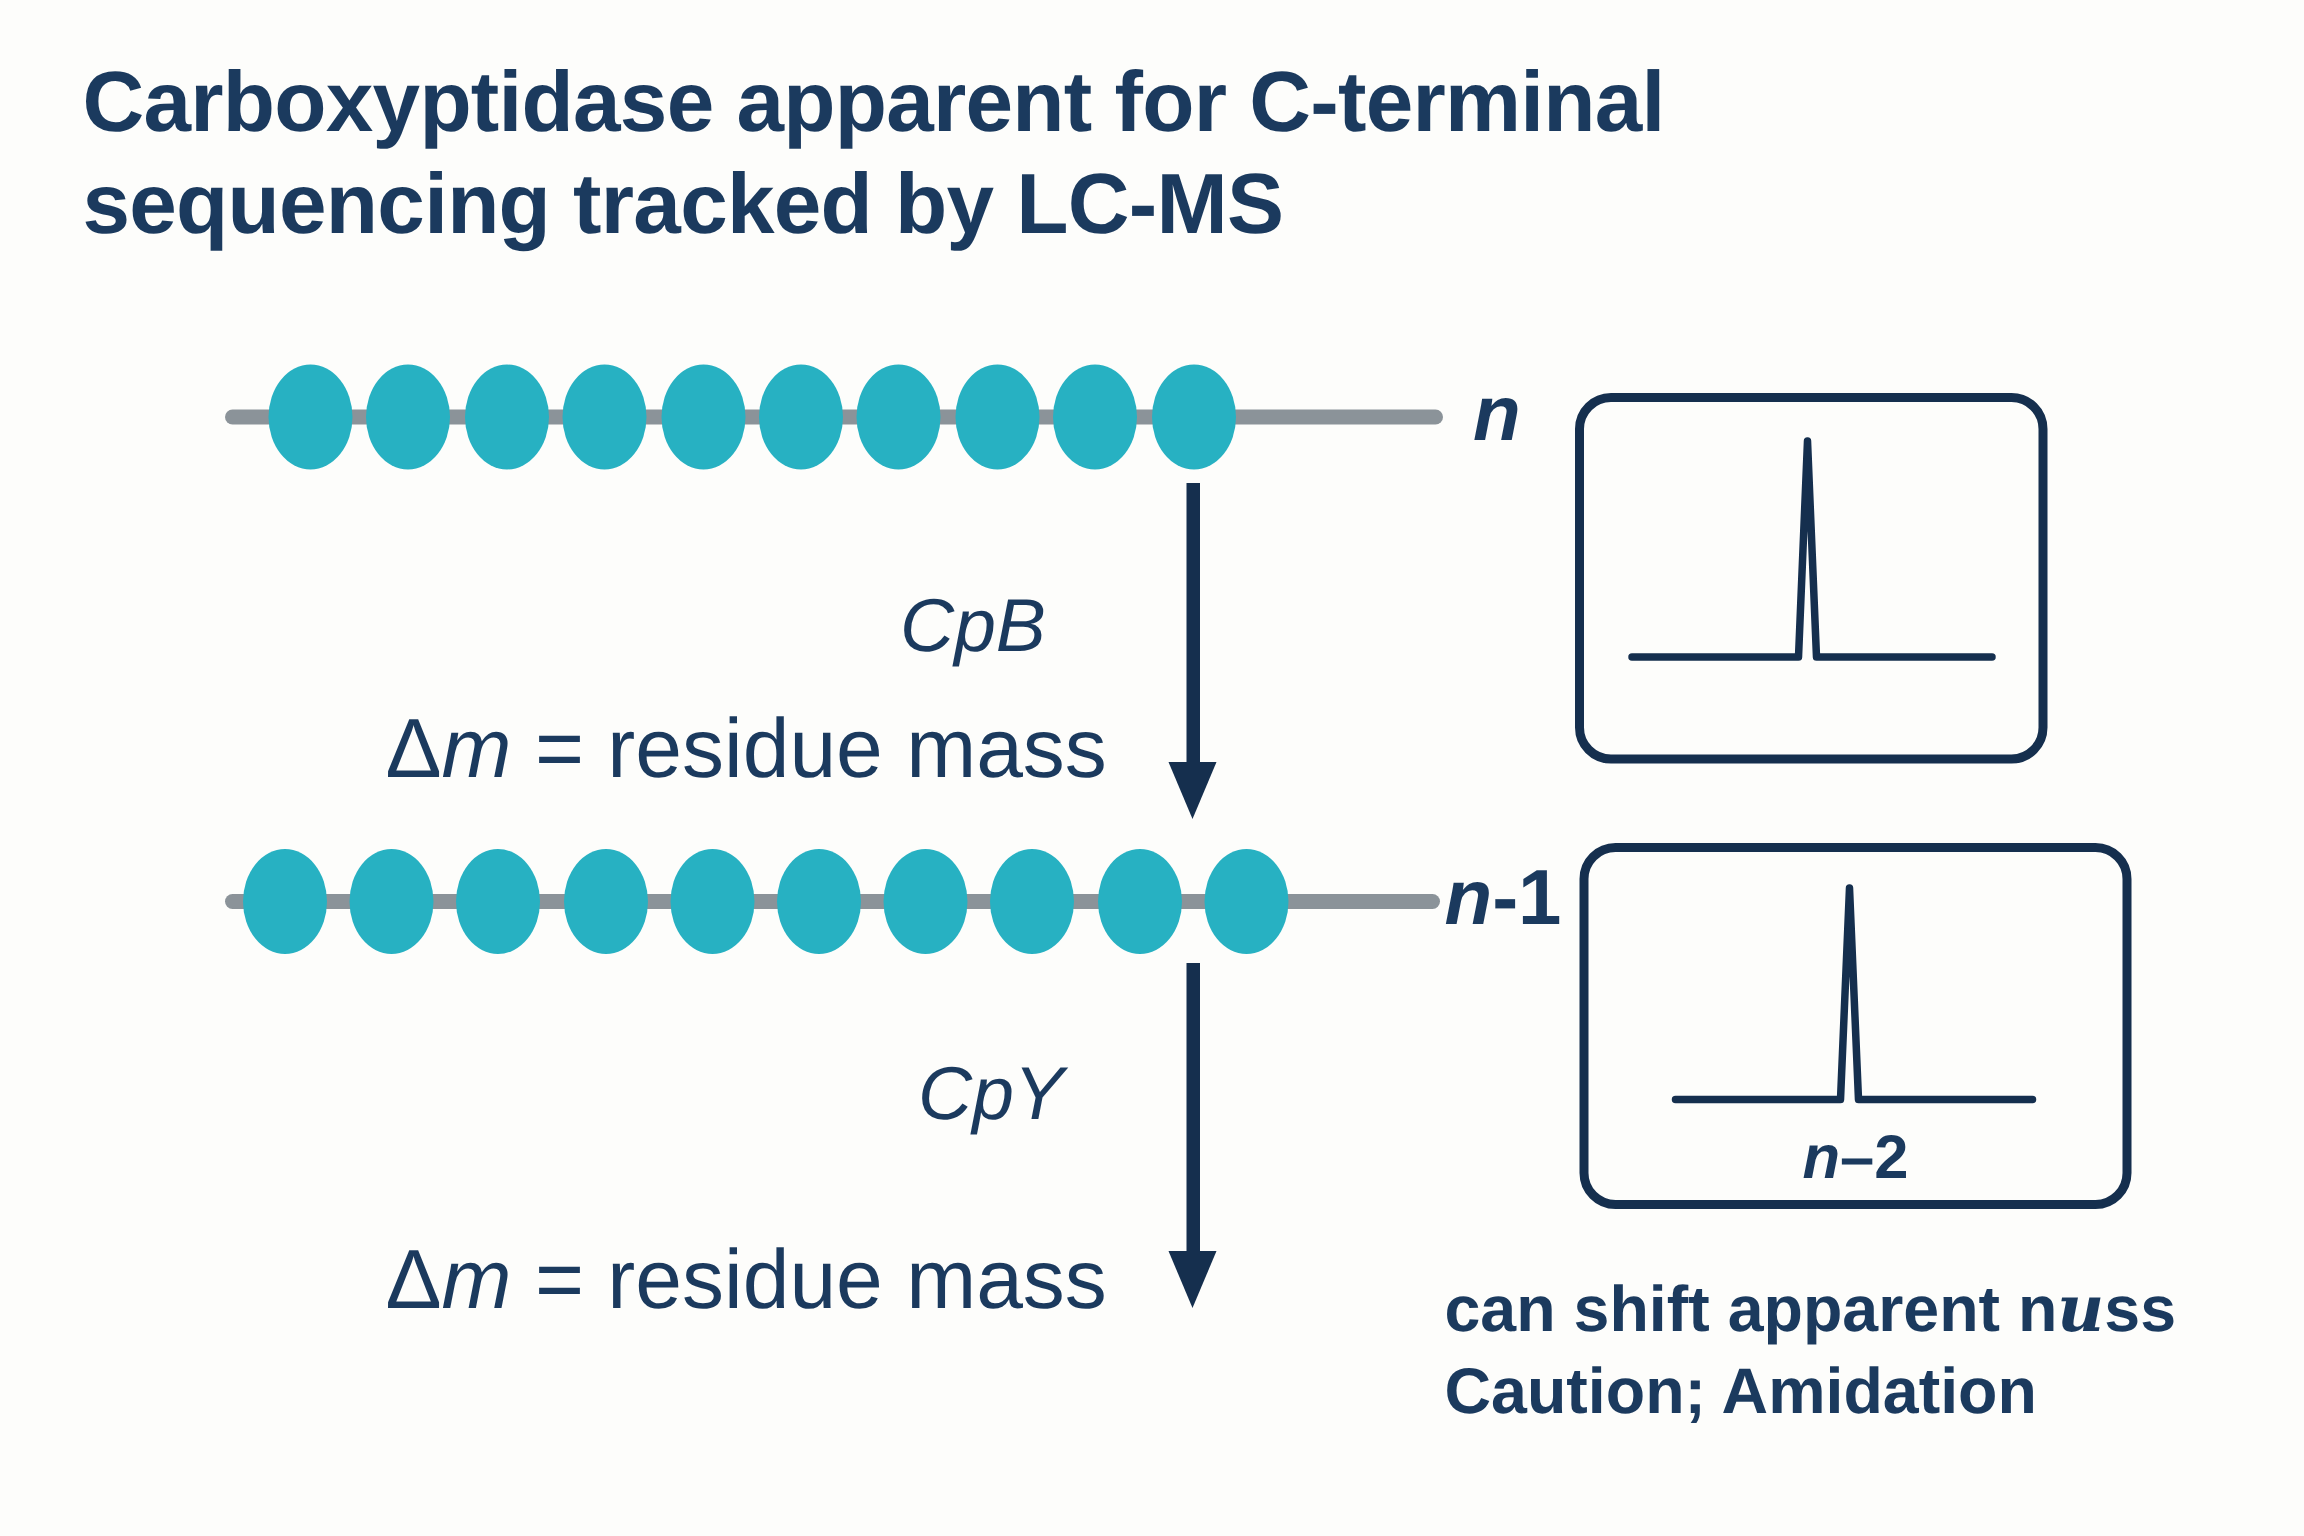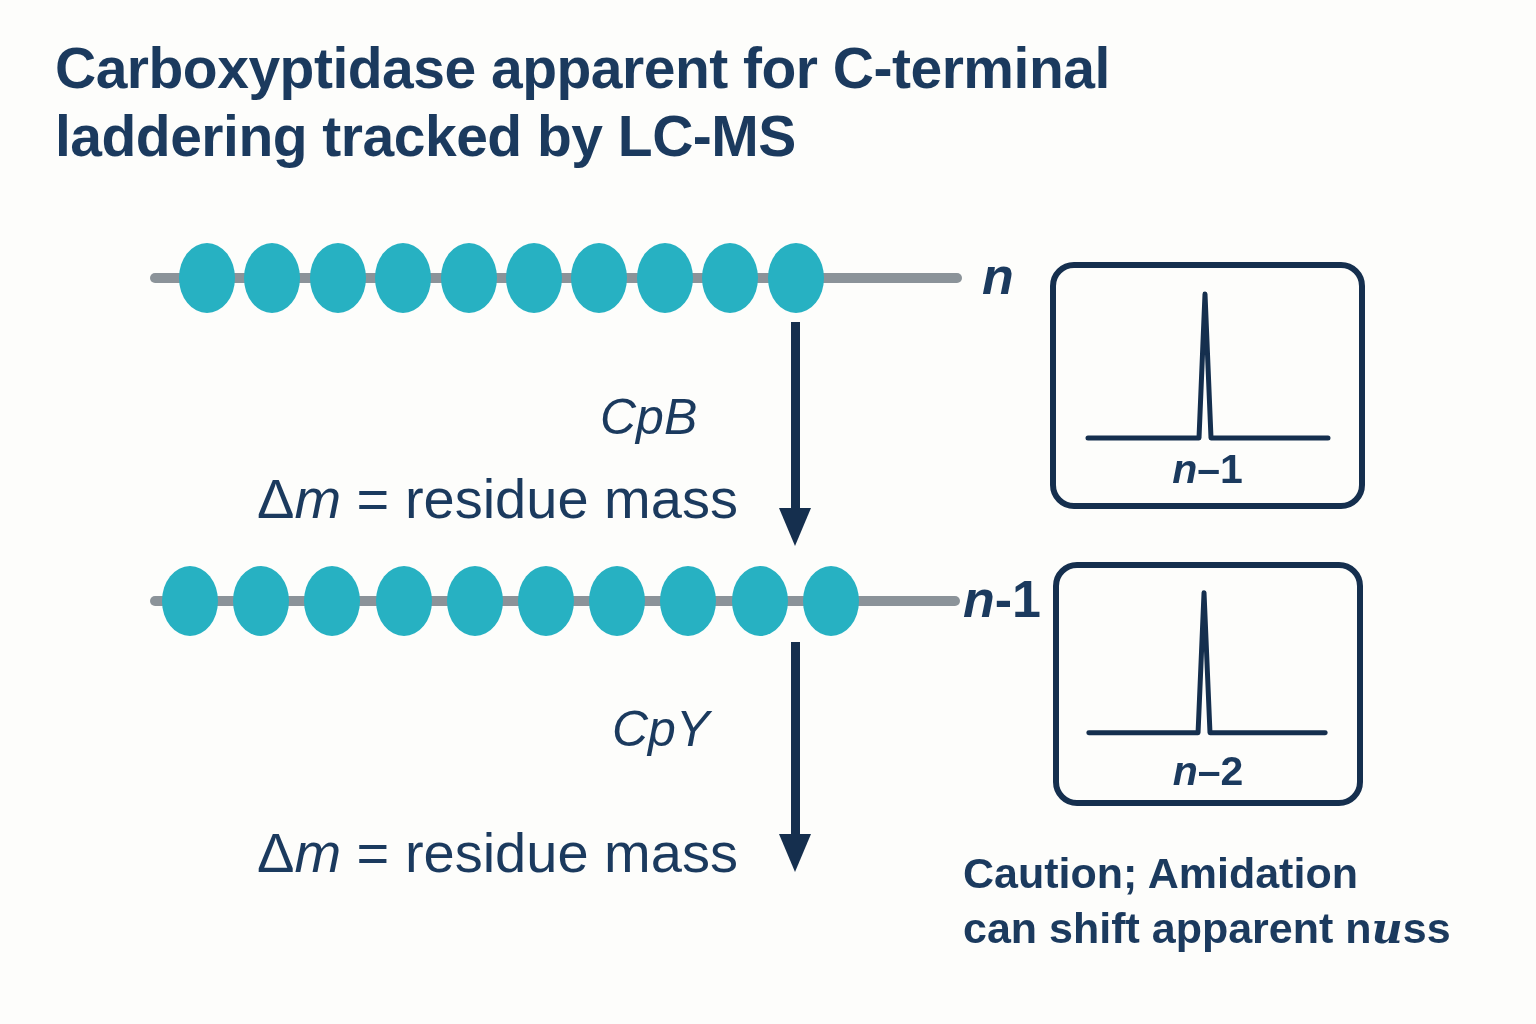--- a/index.html
+++ b/index.html
@@ -66,21 +66,21 @@
   }
   .script-u{font-family:"DejaVu Serif", serif;font-style:italic;}
 </style>
 </head>
 <body>
 
 <div class="canvas">
 
   <div class="title">
     <div>Carboxyptidase apparent for C-terminal</div>
-    <div>laddering tracked by LC-MS</div>
+    <div>sequencing tracked by LC-MS</div>
   </div>
 
   <div class="line" style="left:150px;top:273px;width:812px;"></div>
   <div class="chain-layer">
       <div class="bead" style="left: 179px; top: 243px; width: 56px; height: 70px;"></div>
       <div class="bead" style="left: 244.4px; top: 243px; width: 56px; height: 70px;"></div>
       <div class="bead" style="left: 309.8px; top: 243px; width: 56px; height: 70px;"></div>
       <div class="bead" style="left: 375.2px; top: 243px; width: 56px; height: 70px;"></div>
       <div class="bead" style="left: 440.6px; top: 243px; width: 56px; height: 70px;"></div>
       <div class="bead" style="left: 506px; top: 243px; width: 56px; height: 70px;"></div>
@@ -94,21 +94,20 @@
   <div class="arrow-shaft" style="left:791px;top:322px;height:190px;"></div>
   <div class="arrow-head" style="left:779px;top:508px;"></div>
 
   <div class="enzyme" style="left:600px;top:388px;">CpB</div>
   <div class="delta" style="left:257px;top:466px;"><span>Δ</span><span class="it">m</span><span> = residue mass</span></div>
 
   <div class="spec-box" style="left:1050px;top:262px;width:315px;height:247px;">
     <svg viewBox="0 0 303 235">
       <polyline points="32,170 143,170 149,26 155,170 272,170"></polyline>
     </svg>
-    <div class="spec-label" style="top:178px;"><span class="it">n</span><span>–1</span></div>
   </div>
 
   <div class="line" style="left:150px;top:596px;width:810px;"></div>
   <div class="chain-layer">
       <div class="bead" style="left: 162px; top: 566px; width: 56px; height: 70px;"></div>
       <div class="bead" style="left: 233.2px; top: 566px; width: 56px; height: 70px;"></div>
       <div class="bead" style="left: 304.4px; top: 566px; width: 56px; height: 70px;"></div>
       <div class="bead" style="left: 375.6px; top: 566px; width: 56px; height: 70px;"></div>
       <div class="bead" style="left: 446.8px; top: 566px; width: 56px; height: 70px;"></div>
       <div class="bead" style="left: 518px; top: 566px; width: 56px; height: 70px;"></div>
@@ -118,25 +117,25 @@
       <div class="bead" style="left: 802.8px; top: 566px; width: 56px; height: 70px;"></div>
     </div>
   <div class="chain-label" style="left:963px;top:569px;"><span class="it">n</span><span>-1</span></div>
 
   <div class="arrow-shaft" style="left:791px;top:642px;height:194px;"></div>
   <div class="arrow-head" style="left:779px;top:834px;"></div>
 
   <div class="enzyme" style="left:612px;top:700px;text-align:center;">CpY</div>
   <div class="delta" style="left:257px;top:820px;"><span>Δ</span><span class="it">m</span><span> = residue mass</span></div>
 
-  <div class="spec-box" style="left:1053px;top:562px;width:310px;height:244px;">
+  <div class="spec-box" style="left:1053px;top:562px;width:368px;height:244px;">
     <svg viewBox="0 0 300 232">
       <polyline points="30,165 140,165 146,24 152,165 268,165"></polyline>
     </svg>
     <div class="spec-label" style="top:180px;"><span class="it">n</span><span>–2</span></div>
   </div>
 
   <div class="caution">
+    <div><span>can shift apparent n</span><span class="script-u">u</span><span>ss</span></div>
     <div>Caution; Amidation</div>
-    <div><span>can shift apparent n</span><span class="script-u">u</span><span>ss</span></div>
   </div>
 
 </div>
 
 </body></html>

